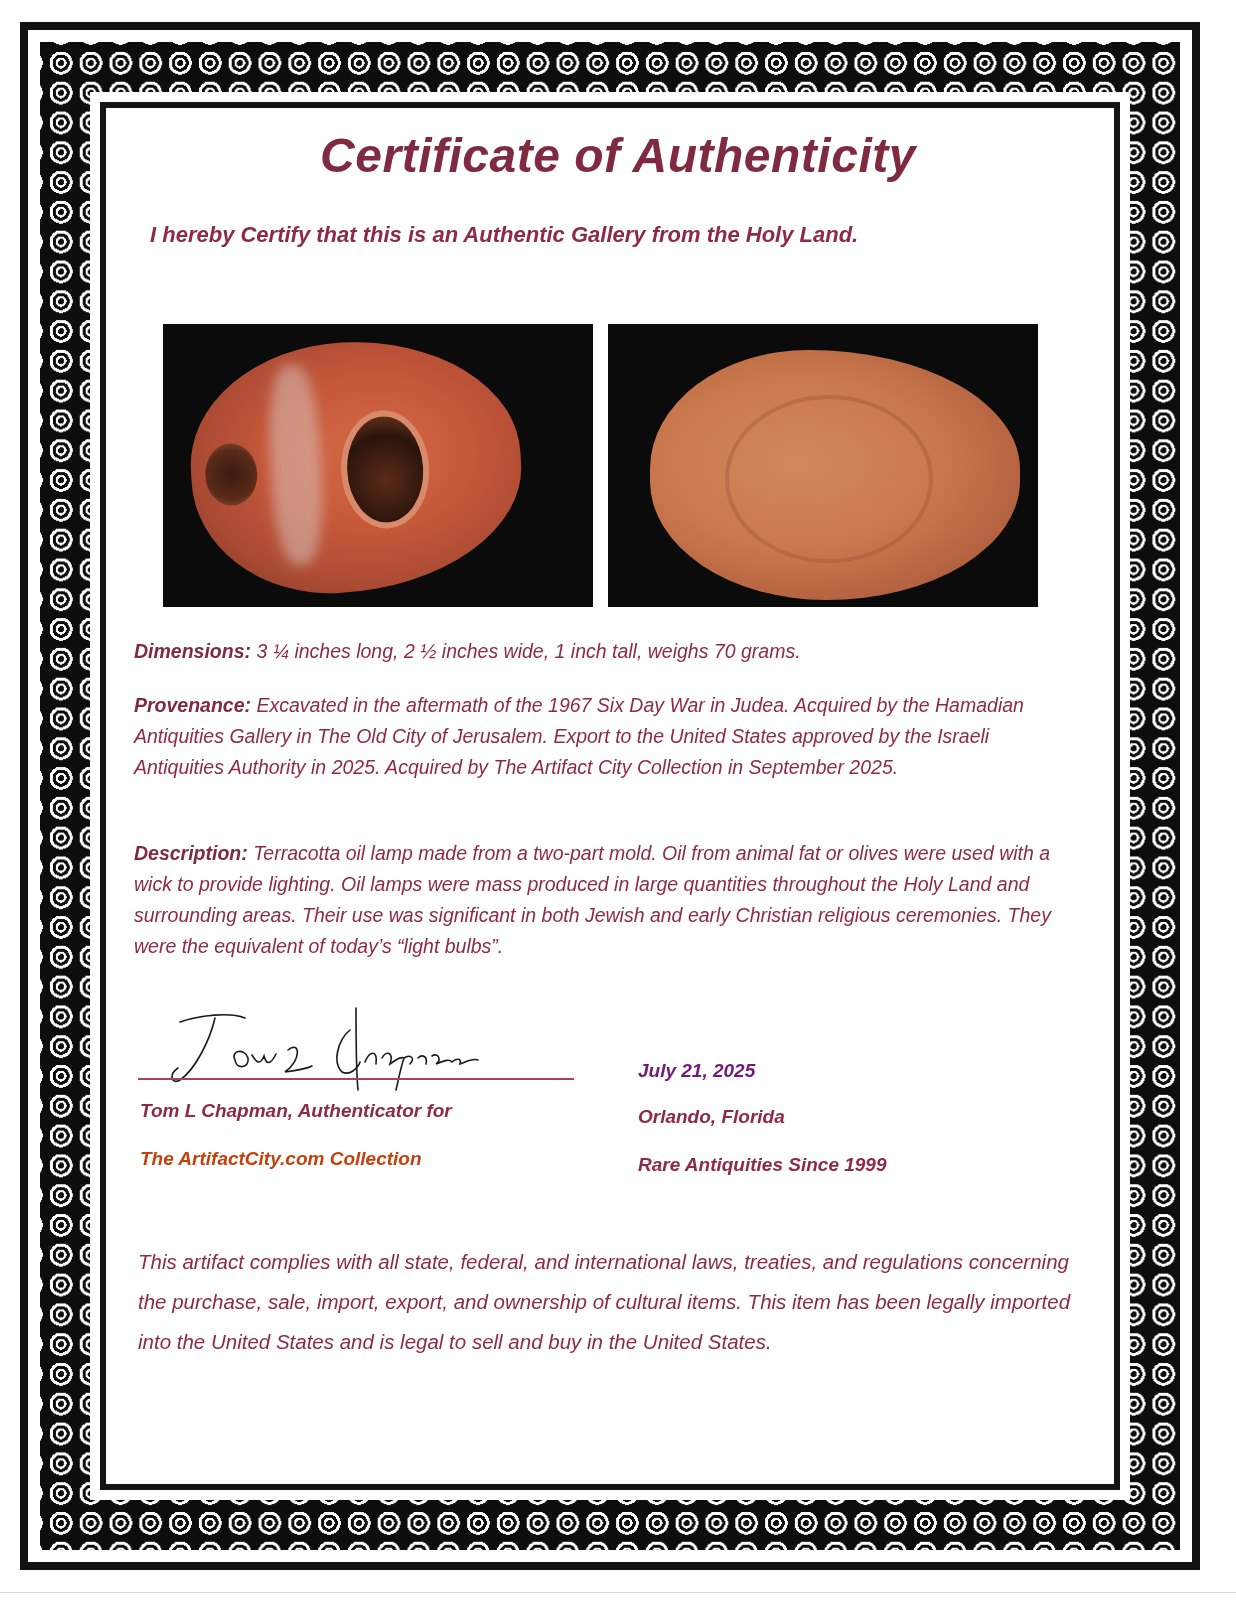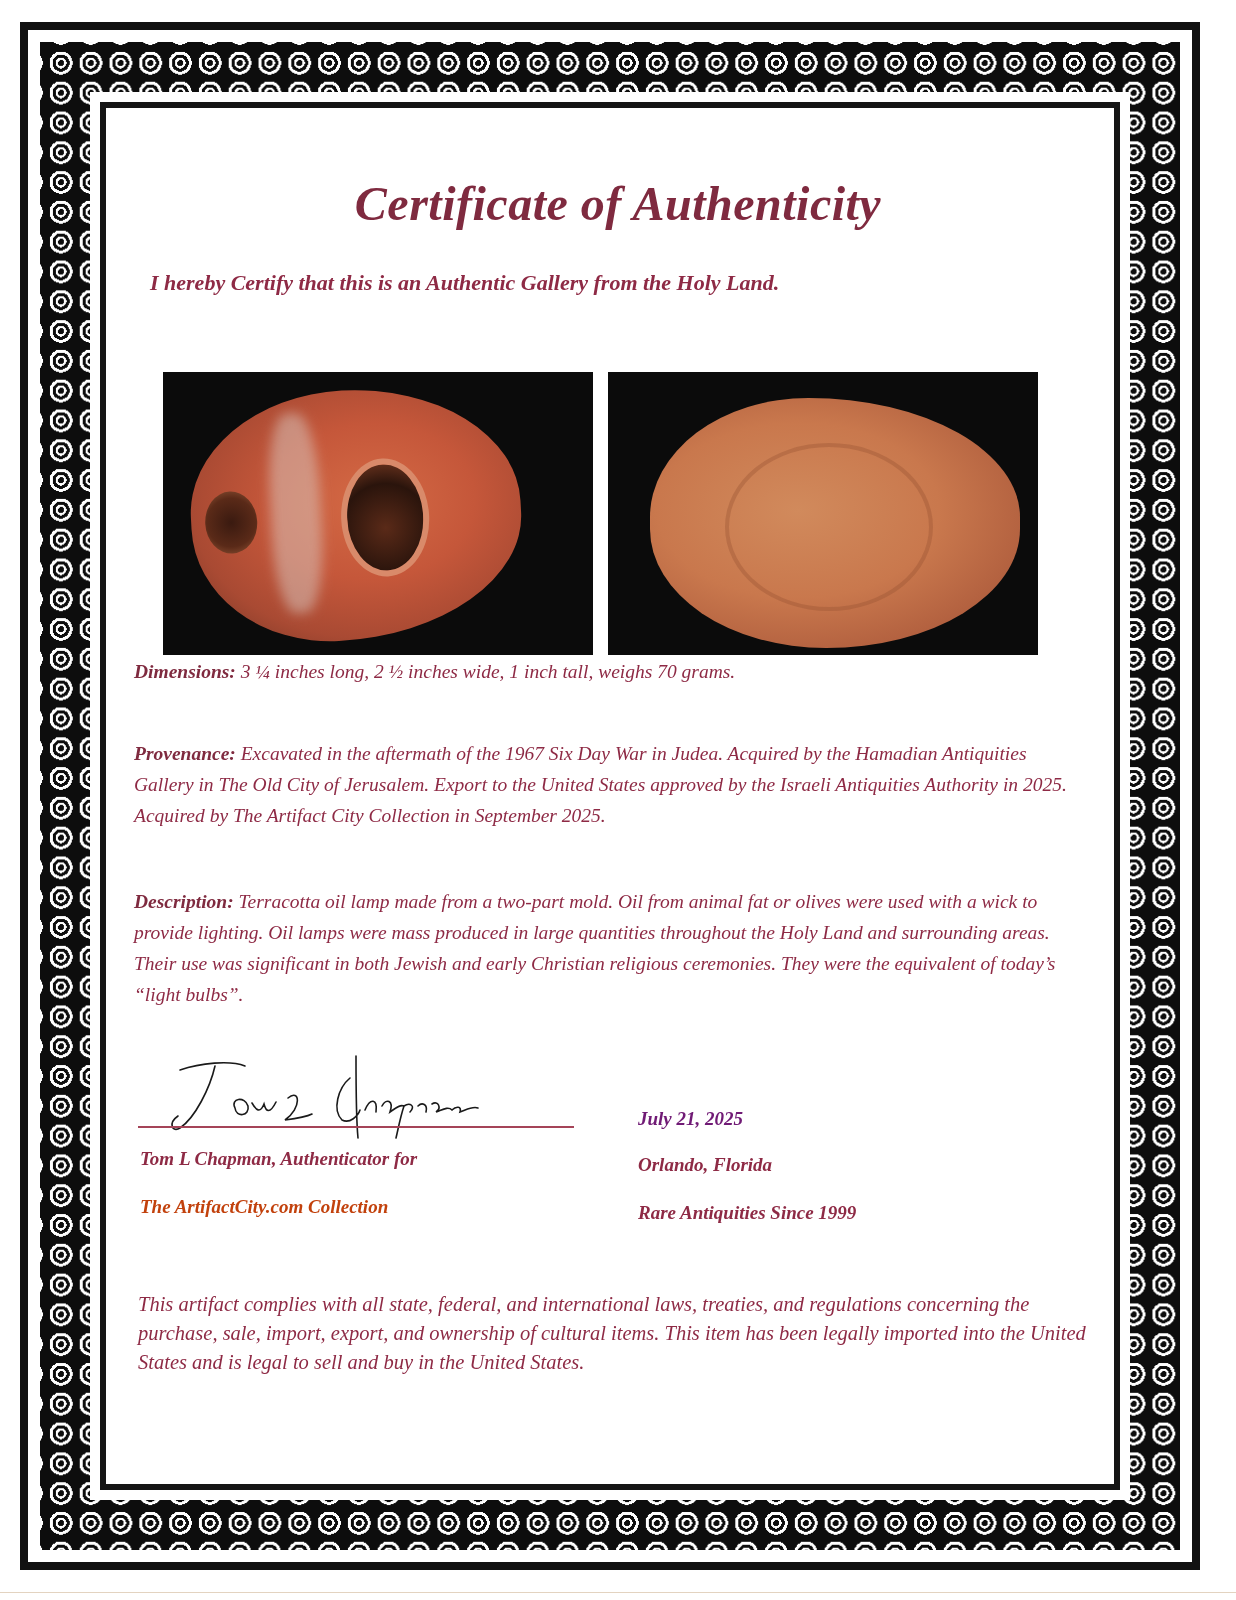--- a/index.html
+++ b/index.html
@@ -23,21 +23,21 @@
   }
   .inner-white {
     position: absolute; left: 70px; top: 70px; right: 70px; bottom: 70px;
     background: #fff;
   }
   .inner-frame {
     position: absolute; left: 80px; top: 80px; right: 80px; bottom: 80px;
     border: 6px solid #151515; background: #fff;
   }
 
-  .content { position: absolute; left: 0; top: 0; width: 1236px; height: 1548px; color: #8e2a45; font-family: Liberation Serif, serif; font-style: italic; margin-top: 48px; }
+  .content { position: absolute; left: 0; top: 0; width: 1236px; height: 1548px; color: #8e2a45; font-family: Liberation Sans, sans-serif; font-style: italic; }
 
   .title { position: absolute; left: 0; width: 1236px; top: 128px; text-align: center; font-size: 48px; font-weight: bold; color: #7f2a3f; letter-spacing: 0.5px; }
   .sub1 { position: absolute; left: 150px; top: 222px; font-size: 22px; font-weight: bold; color: #8e2a45; }
   .sub2 { position: absolute; left: 152px; top: 276px; font-size: 22px; font-weight: bold; color: #8e2a45; }
 
   .photo { position: absolute; top: 324px; height: 283px; background: #0b0b0b; overflow: hidden; }
   .photo-left { left: 163px; width: 430px; }
   .photo-right { left: 608px; width: 430px; }
 
   .lamp-top { position: absolute; left: 28px; top: 18px; width: 330px; height: 250px;
@@ -50,34 +50,34 @@
   .lamp-top .chalk { position: absolute; left: 80px; top: 20px; width: 50px; height: 200px; background: rgba(220,215,210,0.45); border-radius: 40%; filter: blur(6px); }
 
   .lamp-bottom { position: absolute; left: 42px; top: 26px; width: 370px; height: 250px;
     background: radial-gradient(ellipse at 40% 45%, #d18a5c 0%, #c9784d 45%, #b2603f 75%, #7a3e2a 100%);
     border-radius: 45% 60% 55% 50% / 50% 50% 50% 50%;
   }
   .lamp-bottom .ring { position: absolute; left: 75px; top: 45px; width: 200px; height: 160px; border-radius: 50%; border: 4px solid rgba(150,80,50,0.35); }
 
   .para { position: absolute; left: 134px; width: 940px; font-size: 19.5px; line-height: 31px; color: #8e2a45; }
   .para .label { font-weight: bold; color: #7f2a3f; }
-  .dims { top: 608px; }
+  .dims { top: 636px; }
   .prov { top: 690px; }
   .desc { top: 838px; }
 
   .sig-line { position: absolute; left: 138px; top: 1078px; width: 436px; height: 2px; background: #a54458; }
   .signature { position: absolute; left: 160px; top: 1000px; width: 360px; height: 95px; }
 
   .sig-name { position: absolute; left: 140px; top: 1100px; font-size: 19px; font-weight: bold; color: #8e2a45; }
   .sig-coll { position: absolute; left: 140px; top: 1148px; font-size: 19px; font-weight: bold; color: #c2410c; }
   .date { position: absolute; left: 638px; top: 1060px; font-size: 19px; font-weight: bold; color: #701a75; }
   .place { position: absolute; left: 638px; top: 1106px; font-size: 19px; font-weight: bold; color: #8e2a45; }
   .since { position: absolute; left: 638px; top: 1154px; font-size: 19px; font-weight: bold; color: #8e2a45; }
 
-  .legal { position: absolute; left: 138px; top: 1242px; width: 960px; font-size: 20.5px; line-height: 29px; color: #8e2a45; }
+  .legal { position: absolute; left: 138px; top: 1242px; width: 960px; font-size: 20.5px; line-height: 40px; color: #8e2a45; }
 
   .bottom-rule { position: absolute; left: 0; top: 1592px; width: 1236px; height: 1px; background: #e3d3c0; }
 </style>
 </head>
 <body>
 
 <div class="outer-frame">
   <div class="outer-white"></div>
   <div class="ring-band"></div>
   <div class="inner-white"></div>

